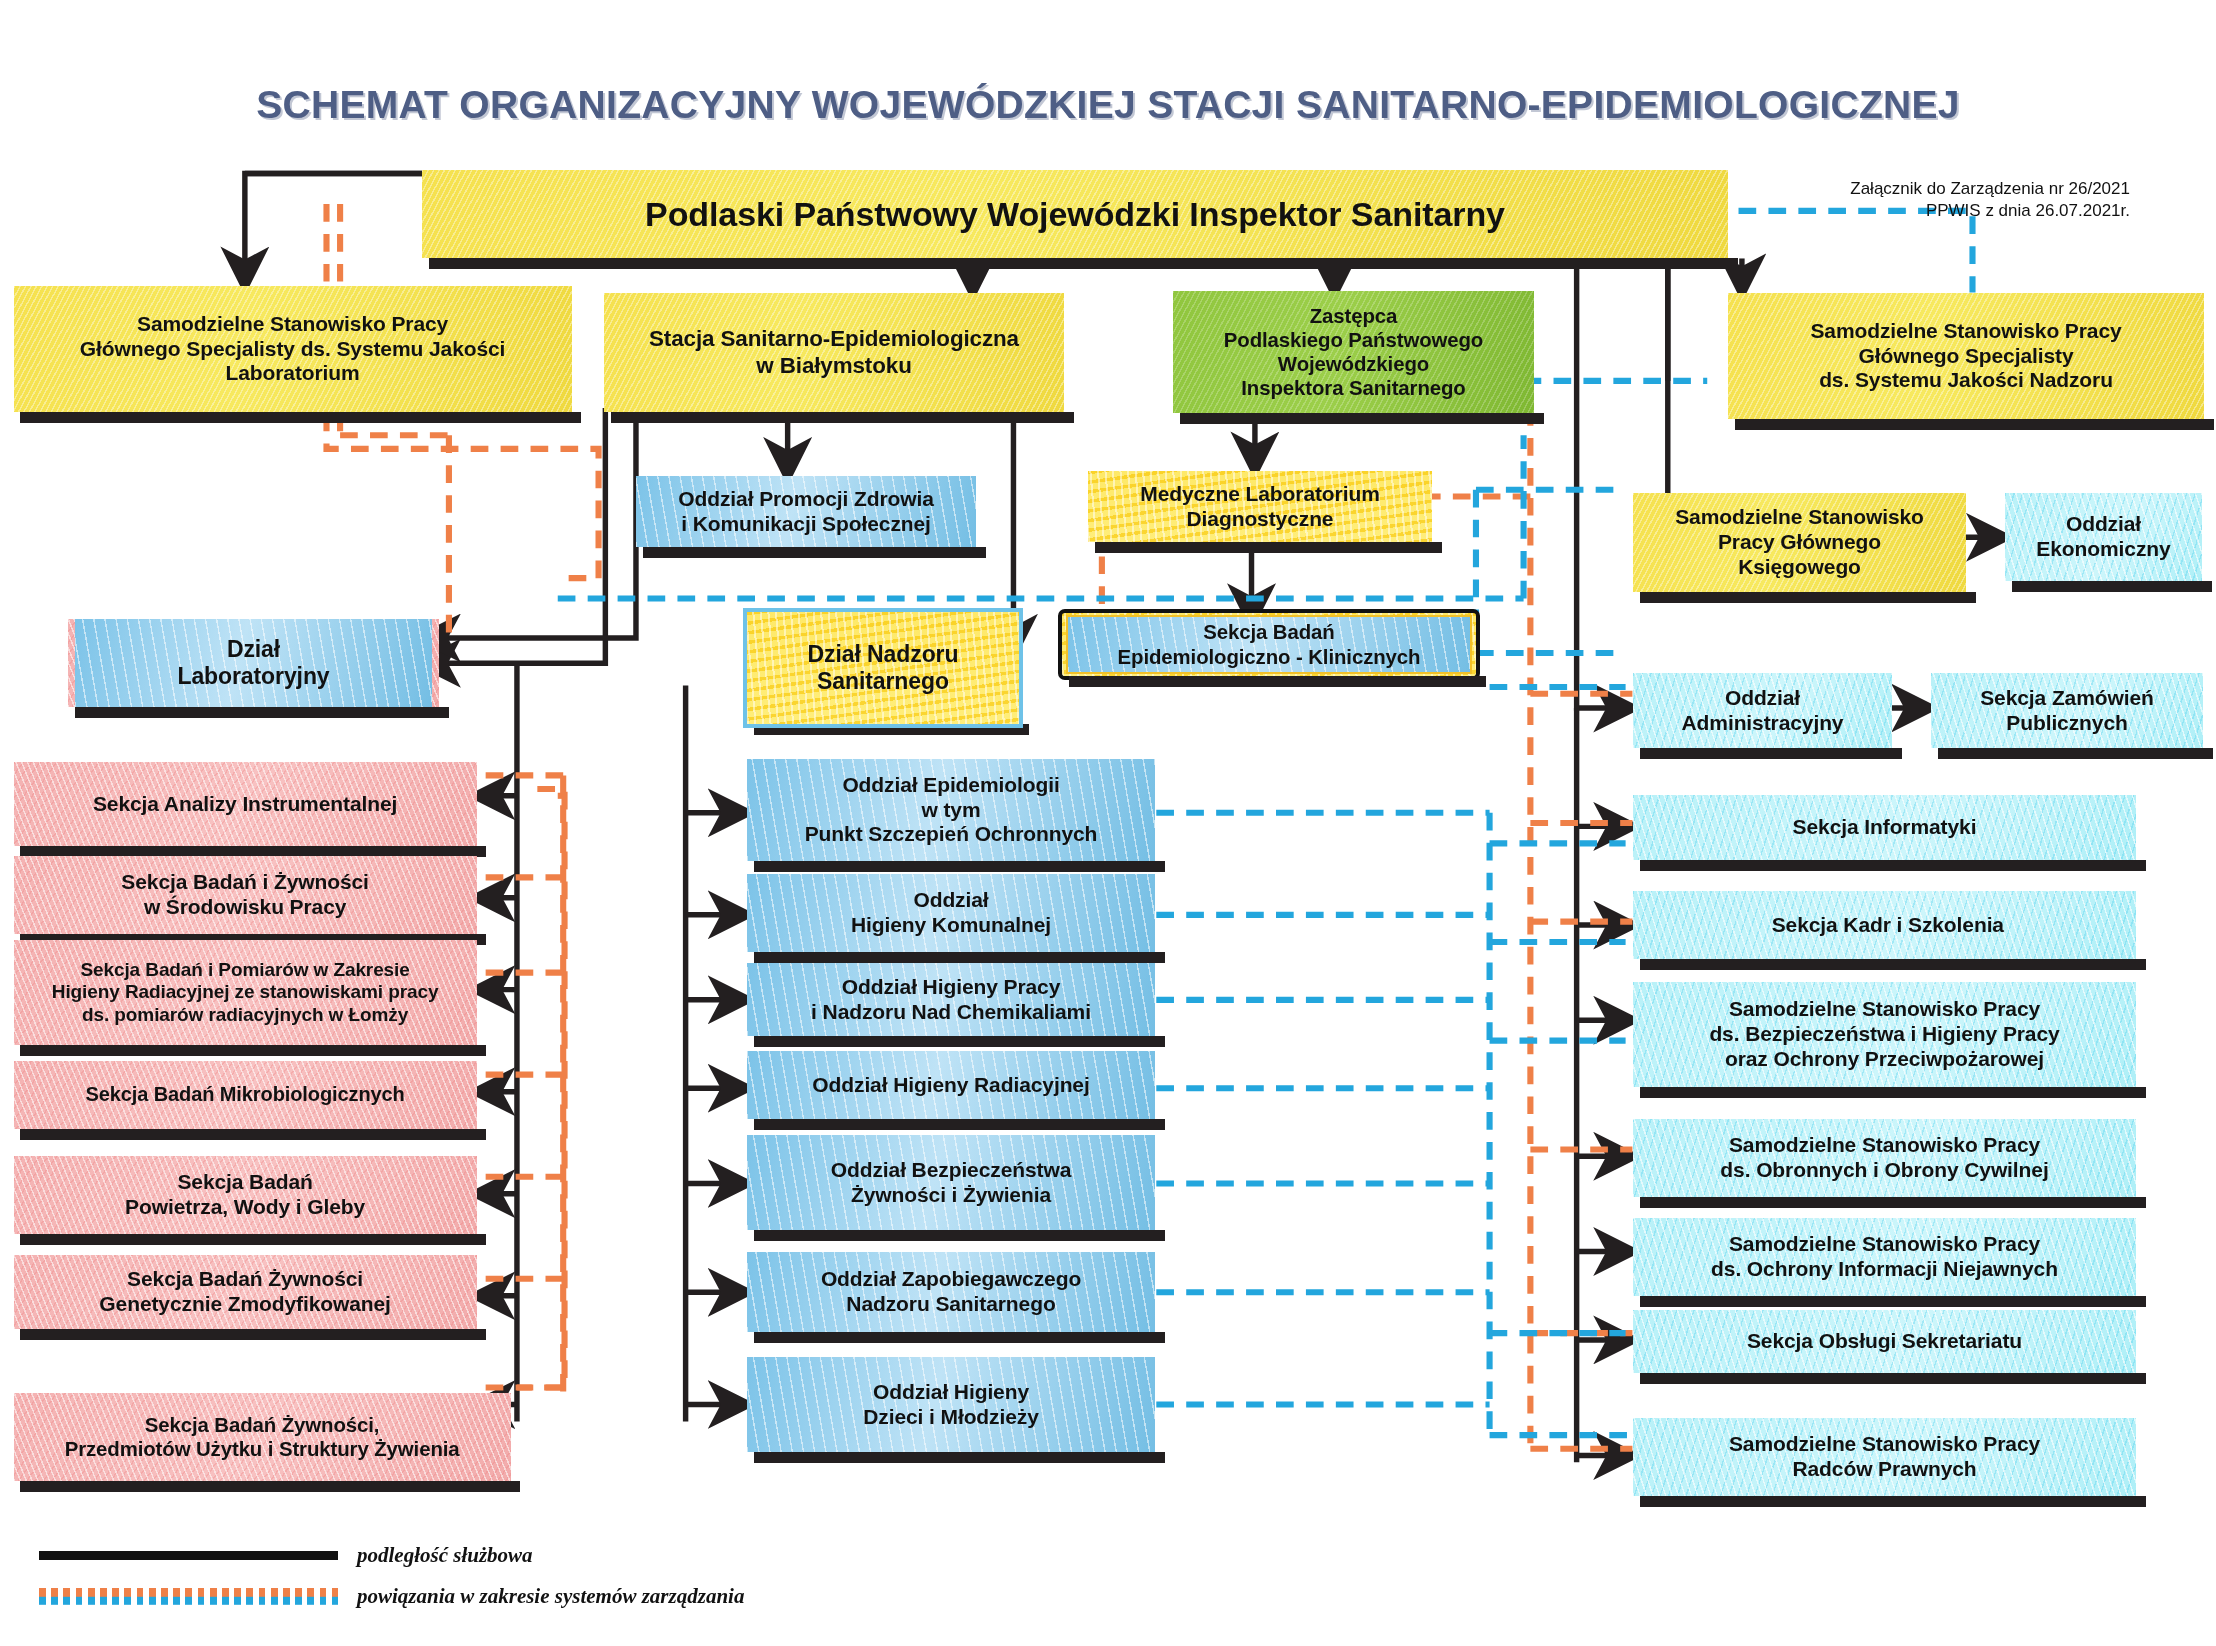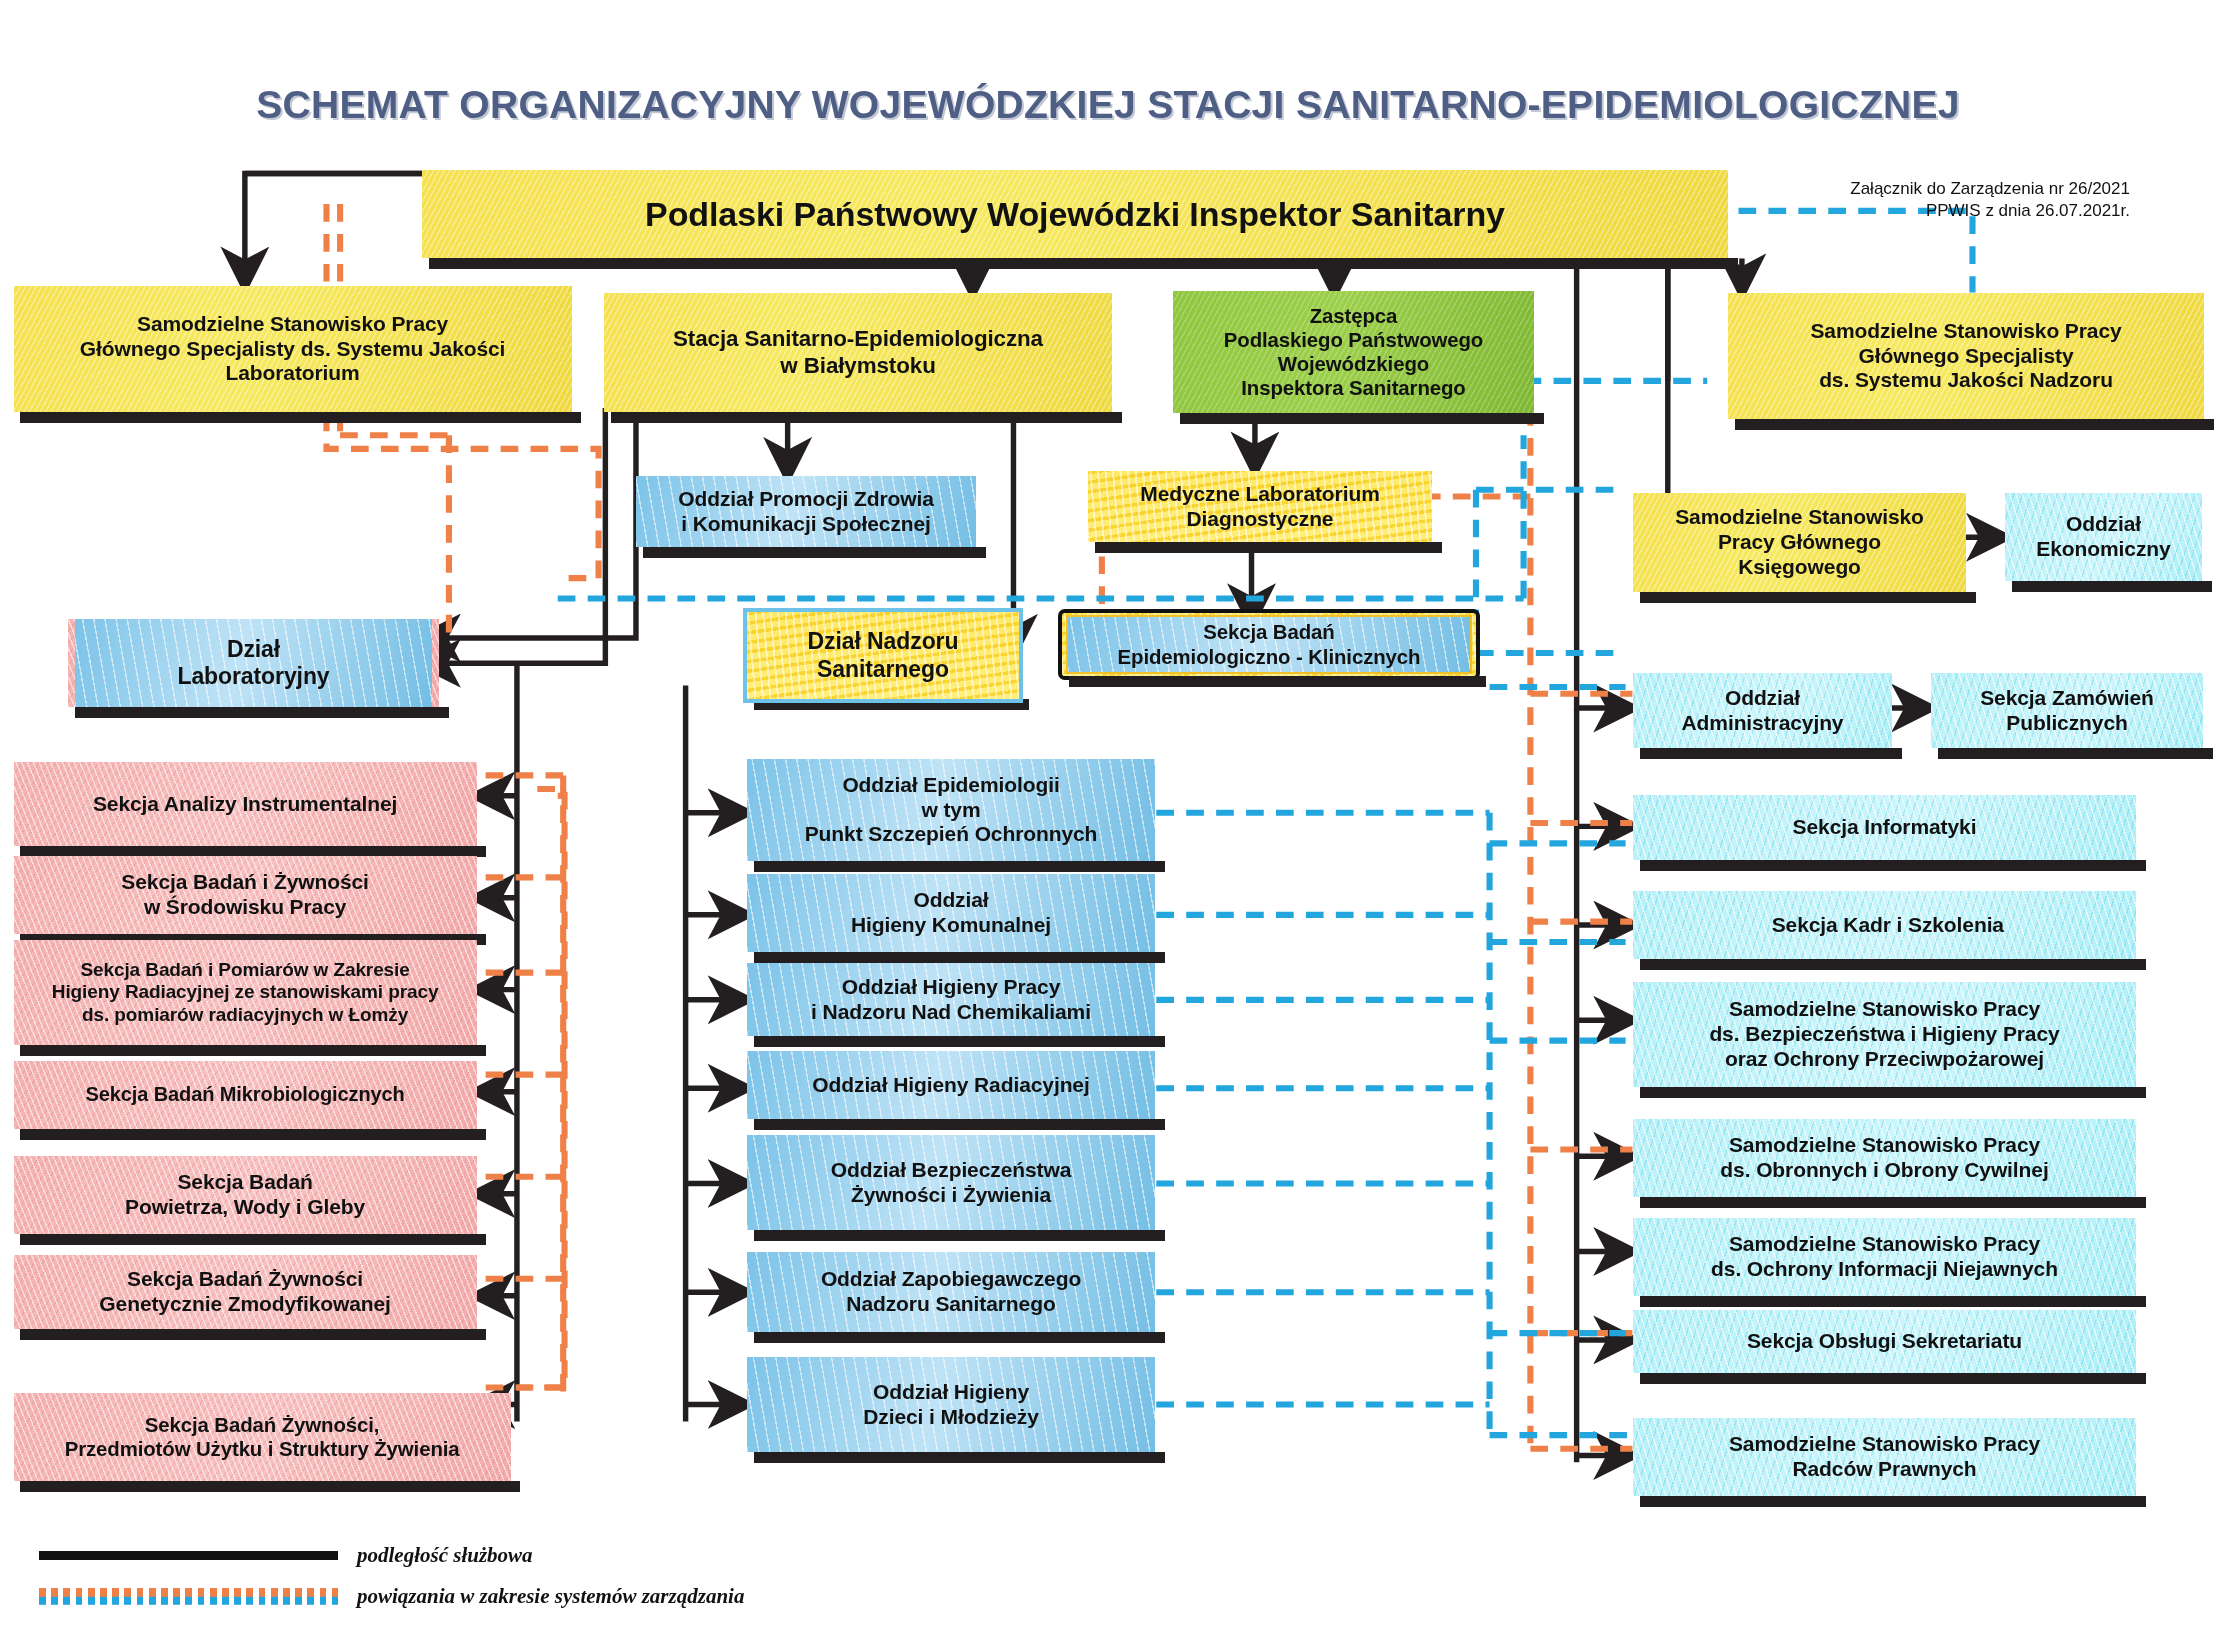--- a/index.html
+++ b/index.html
@@ -241,21 +241,21 @@
   <div class="node yellow" style="left:422px;top:170px;width:1306px;height:88px;font-size:34px;">
     <span class="lbl">Podlaski Państwowy Wojewódzki Inspektor Sanitarny</span>
   </div>
 
   <div class="node yellow" style="left:13.6px;top:286px;width:558px;height:126px;font-size:21px;">
     <span class="lbl">Samodzielne Stanowisko Pracy
 Głównego Specjalisty  ds. Systemu Jakości
 Laboratorium</span>
   </div>
 
-  <div class="node yellow" style="left:604px;top:293px;width:508px;height:119px;font-size:22.4px;justify-content:center;">
+  <div class="node yellow" style="left:604px;top:293px;width:460px;height:119px;font-size:22.4px;justify-content:center;">
     <span class="lbl">Stacja Sanitarno-Epidemiologiczna
 w Białymstoku</span>
   </div>
 
   <div class="node green" style="left:1173px;top:291px;width:361px;height:122px;font-size:20.4px;">
     <span class="lbl">Zastępca
 Podlaskiego Państwowego
 Wojewódzkiego
 Inspektora Sanitarnego</span>
   </div>
@@ -287,21 +287,21 @@
 Ekonomiczny</span>
   </div>
 
   <div class="node pink frame-pink" style="left:68px;top:619px;width:371px;height:88px;">
     <div class="inner blue" style="margin:6.8px;font-size:23px;font-weight:bold;">
       <span class="lbl">Dział
 Laboratoryjny</span>
     </div>
   </div>
 
-  <div class="node yellowTex bdBlue" style="left:747px;top:612px;width:272px;height:87px;font-size:23px;">
+  <div class="node yellowTex bdBlue" style="left:747px;top:612px;width:272px;height:112px;font-size:23px;">
     <span class="lbl">Dział  Nadzoru
 Sanitarnego</span>
   </div>
 
   <div class="node yellowTex" style="left:1058px;top:609px;width:422px;height:71px;border:4.8px solid #111;border-radius:6.8px;padding:4.1px;">
     <div class="blue" style="width:100%;height:100%;display:flex;align-items:center;justify-content:center;font-size:20.4px;font-weight:bold;border:2.7px solid #f2c12a;">
       <span class="lbl">Sekcja Badań
 Epidemiologiczno - Klinicznych</span>
     </div>
   </div>

